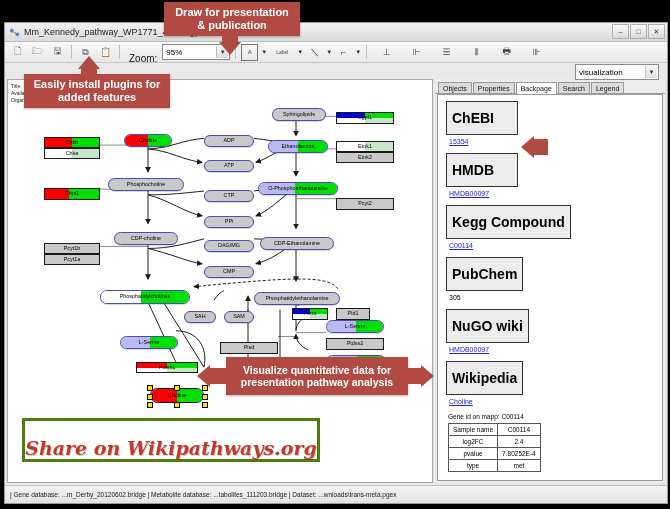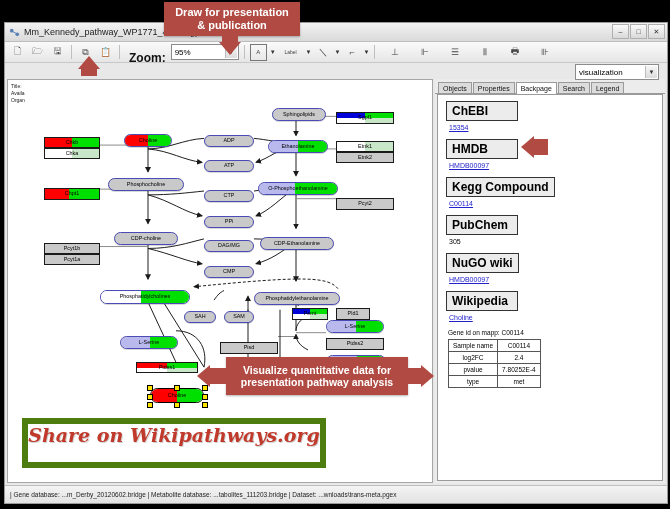--- a/index.html
+++ b/index.html
@@ -14,21 +14,21 @@
   .titlebar .tb-text{font-size:9px;color:#1b1b1b;white-space:nowrap;}
   .win-btns{position:absolute;right:2px;top:1px;display:flex;gap:1px;}
   .win-btns div{width:15px;height:13px;border:1px solid #b0b0b0;background:linear-gradient(#fbfbfb,#d9d9d9);font-size:7px;line-height:13px;text-align:center;color:#333;}
 
   .menubar{height:15px;background:#f0f0f0;border-bottom:1px solid #d2d2d2;display:flex;align-items:center;padding-left:5px;gap:9px;}
   .menubar span{font-size:9px;color:#111;}
 
   .toolbar{height:20px;background:linear-gradient(#fafafa,#e6e6e6);border-bottom:1px solid #c8c8c8;display:flex;align-items:center;padding-left:4px;gap:3px;}
   .tb-btn{width:15px;height:15px;border:1px solid transparent;display:flex;align-items:center;justify-content:center;font-size:9px;color:#444;}
   .tb-sep{width:1px;height:14px;background:#c0c0c0;margin:0 2px;}
-  .zoom-lbl{font-size:12px;color:#111;margin:12px 2px 0 4px;font-weight:bold;}
+  .zoom-lbl{font-size:10px;color:#111;margin:12px 2px 0 4px;}
   .zoom-combo{width:62px;height:14px;border:1px solid #8c8c8c;background:#fff;font-size:8px;display:flex;align-items:center;justify-content:space-between;padding:0 1px 0 3px;}
   .zoom-combo .arw{width:11px;height:12px;background:linear-gradient(#f6f6f6,#dcdcdc);border-left:1px solid #bbb;font-size:6px;text-align:center;line-height:12px;color:#333;}
   .vis-combo{position:absolute;right:8px;top:41px;width:78px;height:14px;border:1px solid #8c8c8c;background:#fff;font-size:8px;display:flex;align-items:center;justify-content:space-between;padding:0 1px 0 3px;z-index:6;}
   .vis-combo .arw{width:11px;height:12px;background:linear-gradient(#f6f6f6,#dcdcdc);border-left:1px solid #bbb;font-size:6px;text-align:center;line-height:12px;color:#333;}
   .dd{font-size:6px;color:#333;}
 
   
   .content{position:absolute;left:0;top:54px;right:0;bottom:18px;display:flex;}
   .canvas-pane{position:relative;width:424px;background:#fff;border:1px solid #a6a6a6;margin:2px 1px 2px 2px;overflow:hidden;}
   .side-pane{position:relative;flex:1;margin:2px 2px 2px 1px;background:#ececec;}
@@ -50,40 +50,40 @@
 
   svg.wires{position:absolute;left:0;top:0;width:100%;height:100%;}
 
   .handle{position:absolute;width:4px;height:4px;background:#ffe400;border:1px solid #000;z-index:8;}
 
   
   .tabs{display:flex;align-items:flex-end;height:14px;padding-left:3px;border-bottom:1px solid #9a9a9a;background:#ececec;}
   .tab{font-size:7px;padding:2px 4px 1px 4px;border:1px solid #9a9a9a;border-bottom:none;background:#dcdcdc;color:#111;margin-right:1px;}
   .tab.active{background:#fff;padding-bottom:2px;position:relative;top:1px;}
   .backpage{position:absolute;left:2px;top:15px;right:2px;bottom:2px;background:#fff;border:1px solid #9a9a9a;overflow:hidden;padding:6px 8px;}
-  .db-box{border:1px solid #333;background:#ececec;font-size:12px;font-weight:bold;color:#000;padding:2px 5px;display:inline-block;min-width:72px;box-sizing:border-box;}
+  .db-box{border:1px solid #333;background:#ececec;font-size:14px;font-weight:bold;color:#000;padding:8px 5px;display:inline-block;min-width:72px;box-sizing:border-box;}
   .db-link{font-size:7px;color:#2222cc;text-decoration:underline;display:block;margin:3px 0 8px 3px;}
   .db-plain{font-size:7px;color:#000;display:block;margin:3px 0 8px 3px;}
   .sec-title{font-size:8.5px;font-weight:bold;color:#000;margin:4px 0 8px 0;}
   .gene-id{font-size:6.5px;color:#000;margin:0 0 3px 2px;}
   table.exp{border-collapse:collapse;margin-left:2px;}
   table.exp td{border:1px solid #555;font-size:6.5px;text-align:center;padding:2px 4px;background:#fff;color:#000;}
 
   
   .statusbar{position:absolute;left:0;right:0;bottom:0;height:17px;background:linear-gradient(#f4f4f4,#e2e2e2);border-top:1px solid #bfbfbf;display:flex;align-items:center;padding-left:5px;}
   .statusbar span{font-size:6.5px;color:#1a1a1a;}
 
   
   .ann{position:absolute;background:#b04a42;color:#fff;font-weight:bold;text-align:center;z-index:20;box-shadow:0 1px 2px rgba(0,0,0,.3);display:flex;align-items:center;justify-content:center;line-height:1.15;}
   .arrow-dn{position:absolute;width:0;height:0;z-index:20;border-left:11px solid transparent;border-right:11px solid transparent;border-top:13px solid #b04a42;}
   .arrow-up{position:absolute;width:0;height:0;z-index:20;border-left:11px solid transparent;border-right:11px solid transparent;border-bottom:13px solid #b04a42;}
   .arrow-lf{position:absolute;width:0;height:0;z-index:20;border-top:11px solid transparent;border-bottom:11px solid transparent;border-right:13px solid #b04a42;}
   .arrow-stem{position:absolute;background:#b04a42;z-index:20;}
 
-  .share{position:absolute;left:22px;top:418px;width:292px;height:38px;border:6px solid #4d7c0f;background:#fff;display:flex;align-items:flex-start;justify-content:center;z-index:21;}
+  .share{position:absolute;left:22px;top:418px;width:292px;height:38px;border:3px solid #4d7c0f;background:#fff;display:flex;align-items:flex-end;justify-content:center;z-index:21;}
   .share span{font-family:"DejaVu Serif",serif;font-style:italic;font-weight:bold;font-size:19px;color:#c0392b;text-shadow:1px 1px 0 rgba(0,0,0,.18);}
 </style>
 </head>
 <body>
 
 <div id="root">
 
   <div class="app-window">
 
     <div class="titlebar">
@@ -432,20 +432,21 @@
 
     <div class="statusbar">
       <span>| Gene database: ...m_Derby_20120602.bridge | Metabolite database: ...tabolites_111203.bridge | Dataset: ...wnloads\trans-meta.pgex</span>
     </div>
   </div>
 
   <div class="ann" style="left:164px;top:2px;width:136px;height:34px;font-size:11px;padding:0 6px;box-sizing:border-box;">Draw for presentation &amp; publication</div>
   <div class="arrow-stem" style="left:222px;top:34px;width:16px;height:10px;"></div>
   <div class="arrow-dn" style="left:219px;top:42px;"></div>
 
+  <div class="ann" style="left:24px;top:74px;width:146px;height:34px;font-size:11px;padding:0 6px;box-sizing:border-box;">Easily install plugins for added features</div>
   <div class="arrow-stem" style="left:81px;top:66px;width:16px;height:10px;"></div>
   <div class="arrow-up" style="left:78px;top:56px;"></div>
 
   <div class="arrow-stem" style="left:534px;top:139px;width:14px;height:16px;"></div>
   <div class="arrow-lf" style="left:521px;top:136px;"></div>
 
   <div class="ann" style="left:226px;top:357px;width:182px;height:38px;font-size:10.5px;padding:0 6px;box-sizing:border-box;">Visualize quantitative data  for presentation pathway analysis</div>
   <div class="arrow-stem" style="left:210px;top:368px;width:18px;height:16px;"></div>
   <div class="arrow-lf" style="left:197px;top:365px;"></div>
   <div class="arrow-stem" style="left:406px;top:368px;width:18px;height:16px;"></div>

